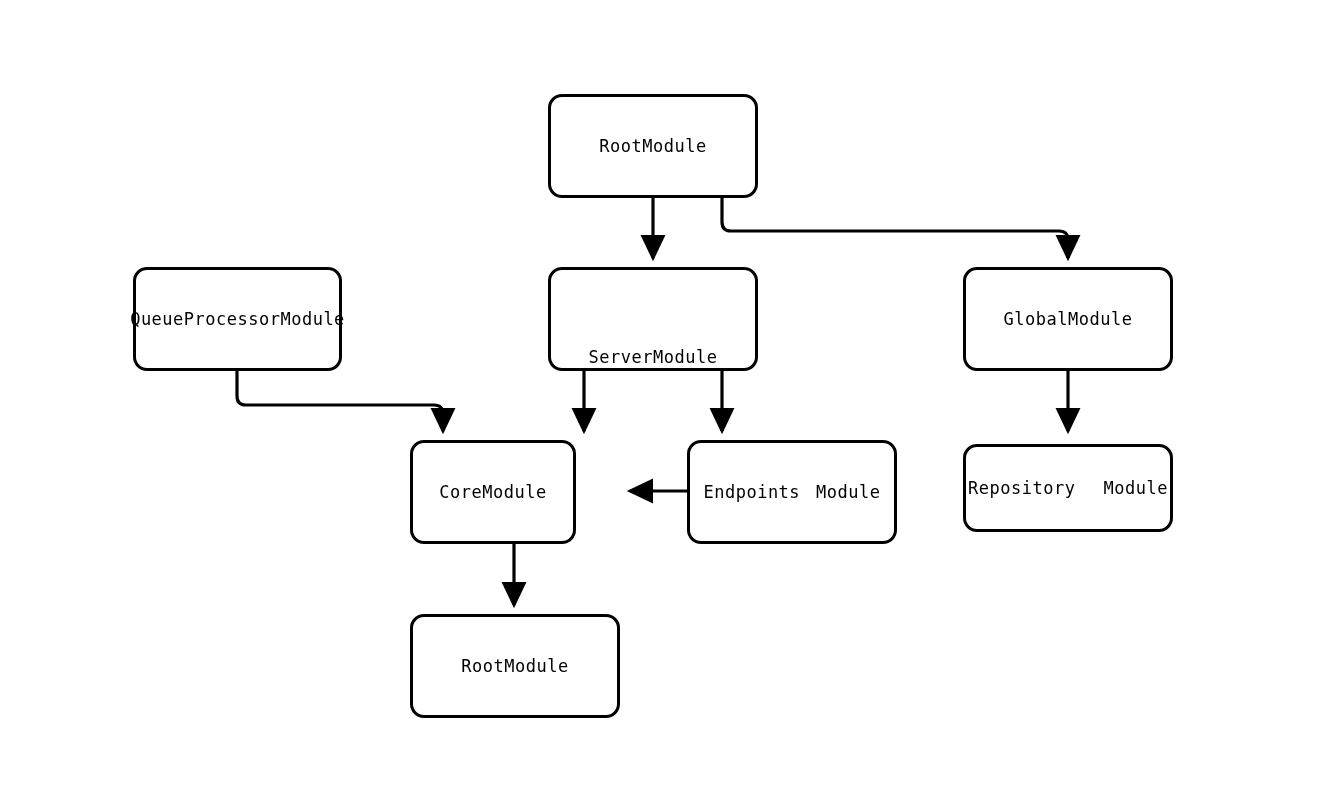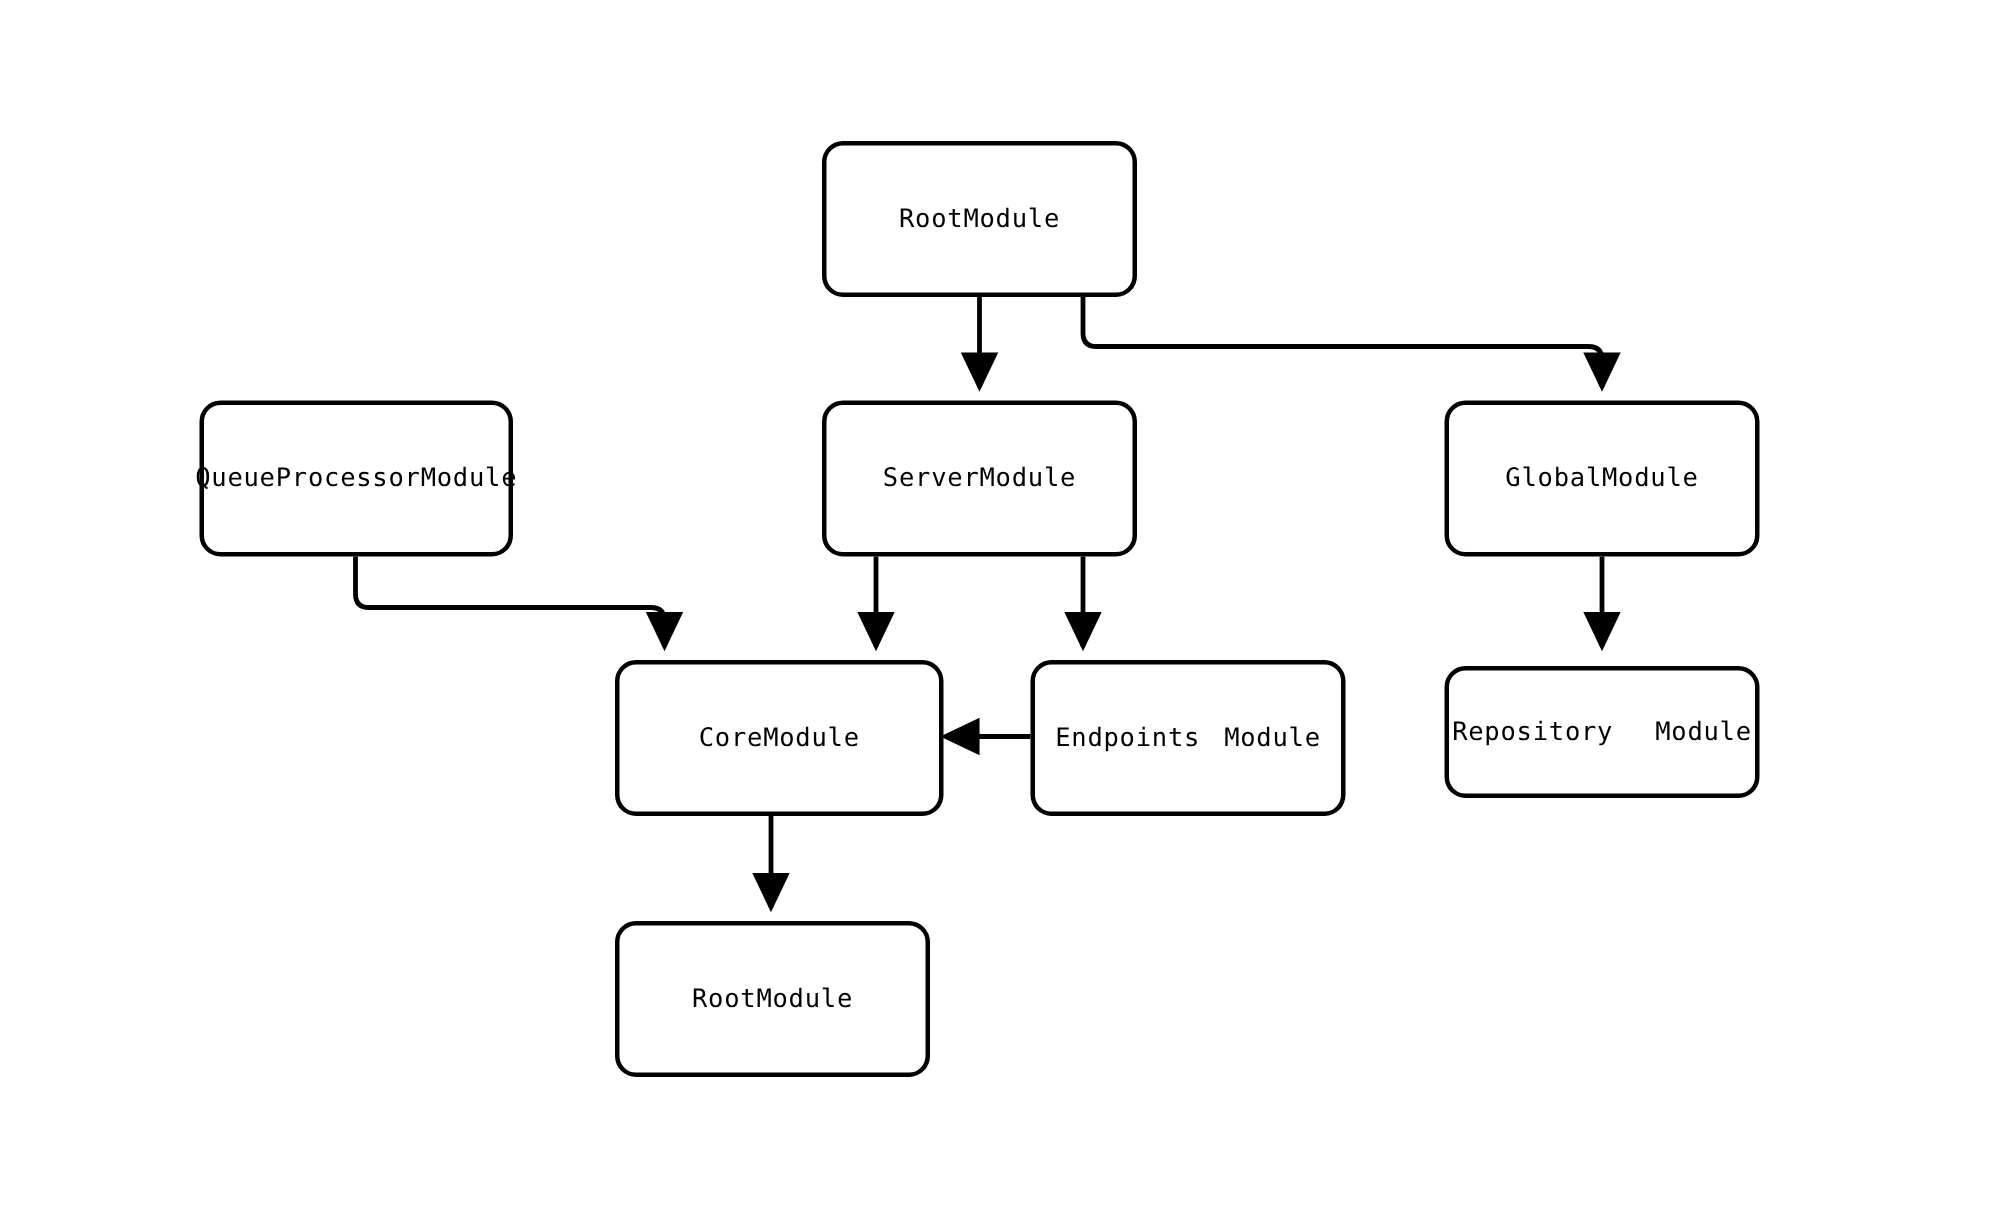--- a/index.html
+++ b/index.html
@@ -89,31 +89,31 @@
     <div class="node" style="left:548px; top:94px; width:210px; height:104px;">
       <span class="node-line">Root</span>
       <span class="node-line">Module</span>
     </div>
 
     <div class="node" style="left:133px; top:267px; width:209px; height:104px;">
       <span class="node-line">QueueProcessor</span>
       <span class="node-line">Module</span>
     </div>
 
-    <div class="node" style="left:548px; top:267px; width:210px; height:104px;">
+    <div class="node" style="left:548px; top:267px; width:210px; height:104px;align-items:flex-end;">
       <span class="node-line">Server</span>
       <span class="node-line">Module</span>
     </div>
 
     <div class="node" style="left:963px; top:267px; width:210px; height:104px;align-items:center;">
       <span class="node-line">Global</span>
       <span class="node-line">Module</span>
     </div>
 
-    <div class="node" style="left:410px; top:440px; width:219px; height:104px;text-align:right;">
+    <div class="node" style="left:410px; top:440px; width:166px; height:104px;text-align:right;">
       <span class="node-line">Core</span>
       <span class="node-line">Module</span>
     </div>
 
     <div class="node" style="left:687px; top:440px; width:210px; height:104px;gap:16px;">
       <span class="node-line">Endpoints</span>
       <span class="node-line">Module</span>
     </div>
 
     <div class="node" style="left:963px; top:444px; width:210px; height:88px;gap:28px;">

